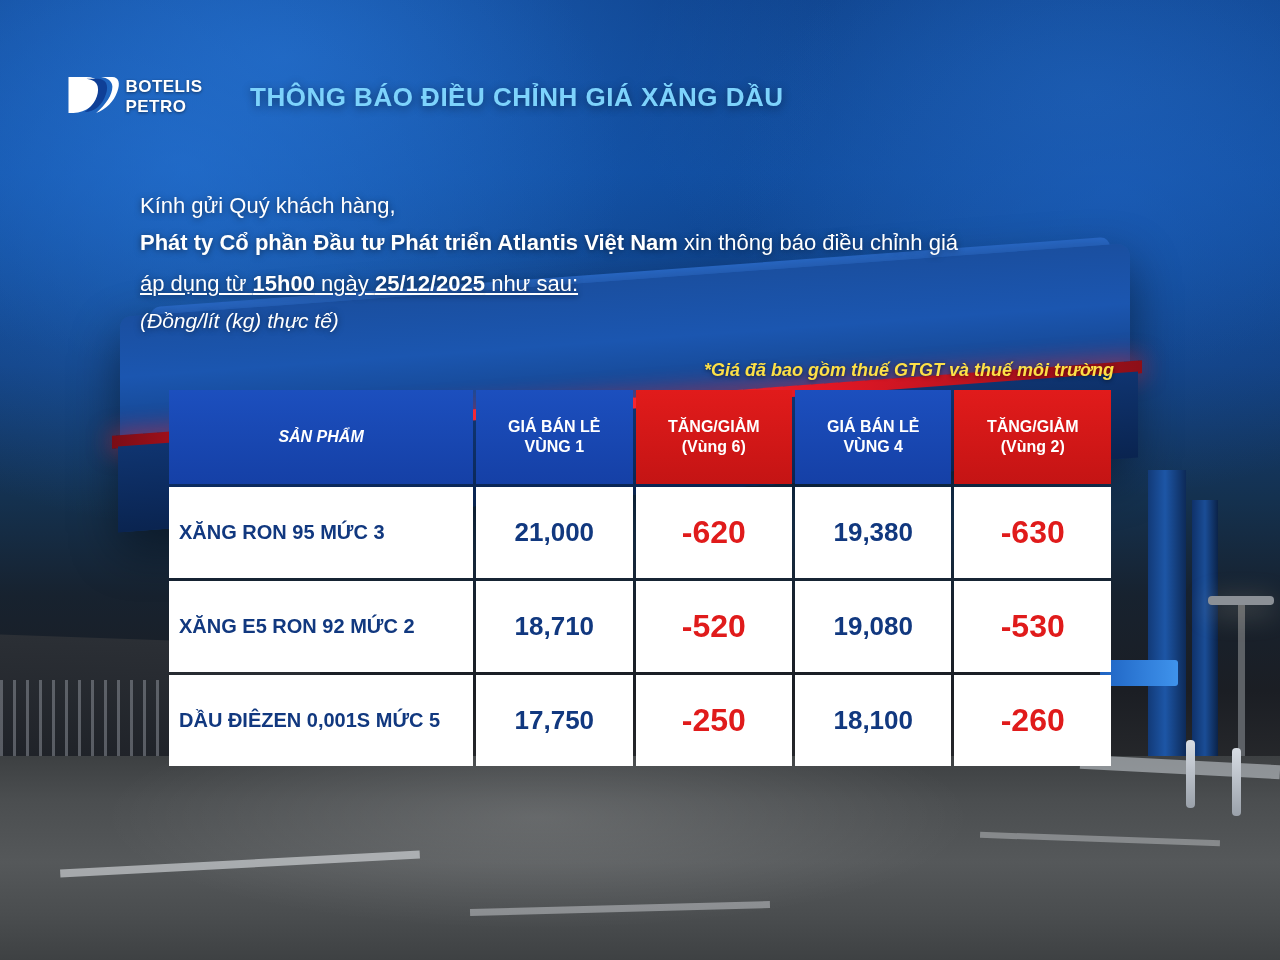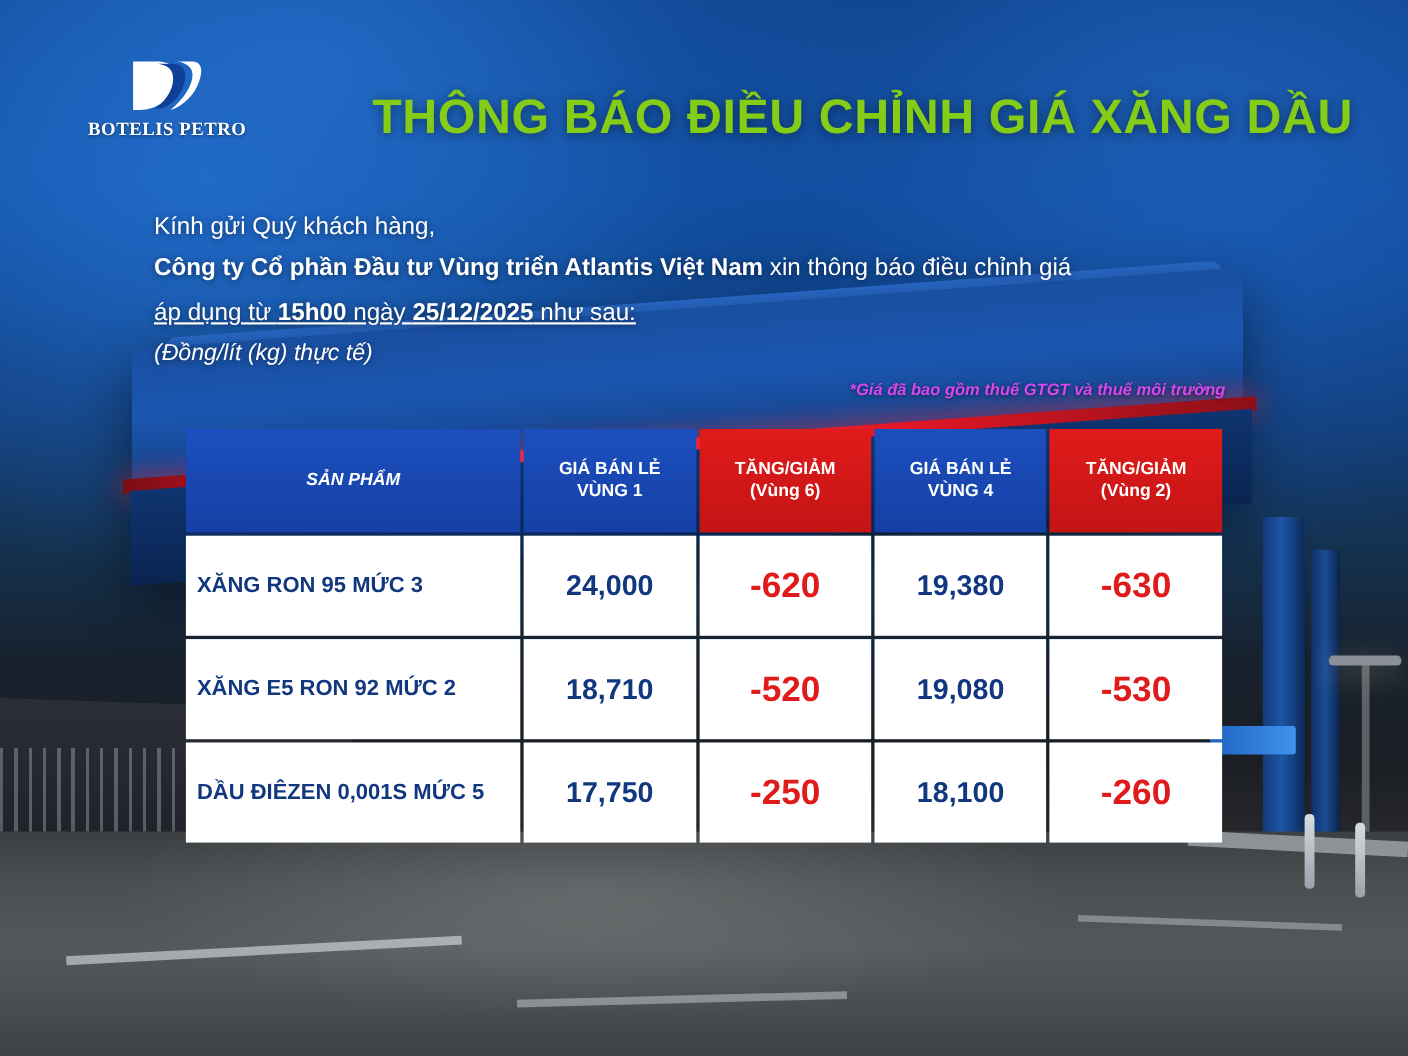--- a/index.html
+++ b/index.html
@@ -121,54 +121,54 @@
     position: absolute; top: 740px; width: 9px; height: 68px;
     background: linear-gradient(180deg, #d7dce3, #9aa1aa);
     border-radius: 4px;
   }
   .bollard-a { left: 1186px; }
   .bollard-b { left: 1232px; top: 748px; }
 
   
   .logo {
     position: absolute; left: 62px; top: 52px; width: 180px; height: 86px;
-    display: flex; flex-direction: column; align-items: center; justify-content: flex-start; font-family: Liberation Serif, serif;
+    display: flex; flex-direction: row; align-items: center; justify-content: flex-start;
   }
   .logo-mark { width: 78px; height: 52px; }
   .logo-text {
     margin-top: 4px;
     color: #fff; font-weight: bold; font-size: 17px; letter-spacing: .5px;
     text-shadow: 0 1px 3px rgba(0,0,0,.5);
   }
   .title {
     position: absolute; left: 250px; top: 82px; width: 980px;
-    text-align: right;
-    color: #84cc16;
-    font-size: 44px;
+    text-align: left;
+    color: #7dd3fc;
+    font-size: 26px;
     font-weight: bold;
     letter-spacing: .5px;
     text-shadow: 0 2px 10px rgba(0,0,0,.45);
   }
 
   
   .intro {
     position: absolute; left: 140px; top: 190px; width: 1000px;
     text-align: left; color: #ffffff;
     line-height: 1.42;
     text-shadow: 0 1px 6px rgba(0,0,0,.5);
   }
   .intro .l1 { font-size: 22px; }
   .intro .l2 { font-size: 22px; margin-top: 6px; }
   .intro .l3 { font-size: 22px; margin-top: 10px; text-decoration: underline; }
   .intro .l4 { font-size: 21px; margin-top: 6px; font-style: italic; }
   .intro b { font-weight: bold; }
 
   .note {
-    position: absolute; right: 166px; top: 346px;
-    color: #d946ef; font-size: 15px; font-style: italic; font-weight: bold;
+    position: absolute; right: 166px; top: 360px;
+    color: #fde047; font-size: 18px; font-style: italic; font-weight: bold;
     text-shadow: 0 1px 4px rgba(0,0,0,.55);
   }
 
   
   .table-wrap {
     position: absolute; left: 166px; top: 387px; width: 948px;
   }
   table.price {
     border-collapse: separate;
     border-spacing: 3px;
@@ -249,21 +249,21 @@
       <path d="M48 4 L62 4 C70 4 72 12 68 22 C64 34 54 44 42 48 C54 38 62 26 62 16 C62 9 56 5 48 4 Z" fill="#ffffff"></path>
     </svg>
     <div class="logo-text">BOTELIS PETRO</div>
   </div>
 
   <div class="title">THÔNG BÁO ĐIỀU CHỈNH GIÁ XĂNG DẦU</div>
 
   <div class="intro">
     <div class="l1">Kính gửi Quý khách hàng,</div>
     <div class="l2">
-      <b>Công ty Cổ phần Đầu tư Vùng triển Atlantis Việt Nam</b><span> xin thông báo điều chỉnh giá</span>
+      <b>Phát ty Cổ phần Đầu tư Phát triển Atlantis Việt Nam</b><span> xin thông báo điều chỉnh giá</span>
     </div>
     <div class="l3">
       <span>áp dụng từ </span><b>15h00</b><span> ngày </span><b>25/12/2025</b><span> như sau:</span>
     </div>
     <div class="l4">(Đồng/lít (kg) thực tế)</div>
   </div>
 
   <div class="note">*Giá đã bao gồm thuế GTGT và thuế môi trường</div>
 
   <div class="table-wrap">
@@ -287,21 +287,21 @@
           </th>
           <th class="h-red">
             <div>TĂNG/GIẢM</div>
             <div>(Vùng 2)</div>
           </th>
         </tr>
       </thead>
       <tbody>
         <tr>
           <td class="c-name">XĂNG RON 95 MỨC 3</td>
-          <td class="c-price">24,000</td>
+          <td class="c-price">21,000</td>
           <td class="c-change">-620</td>
           <td class="c-price">19,380</td>
           <td class="c-change">-630</td>
         </tr>
         <tr>
           <td class="c-name">XĂNG E5 RON 92 MỨC 2</td>
           <td class="c-price">18,710</td>
           <td class="c-change">-520</td>
           <td class="c-price">19,080</td>
           <td class="c-change">-530</td>

